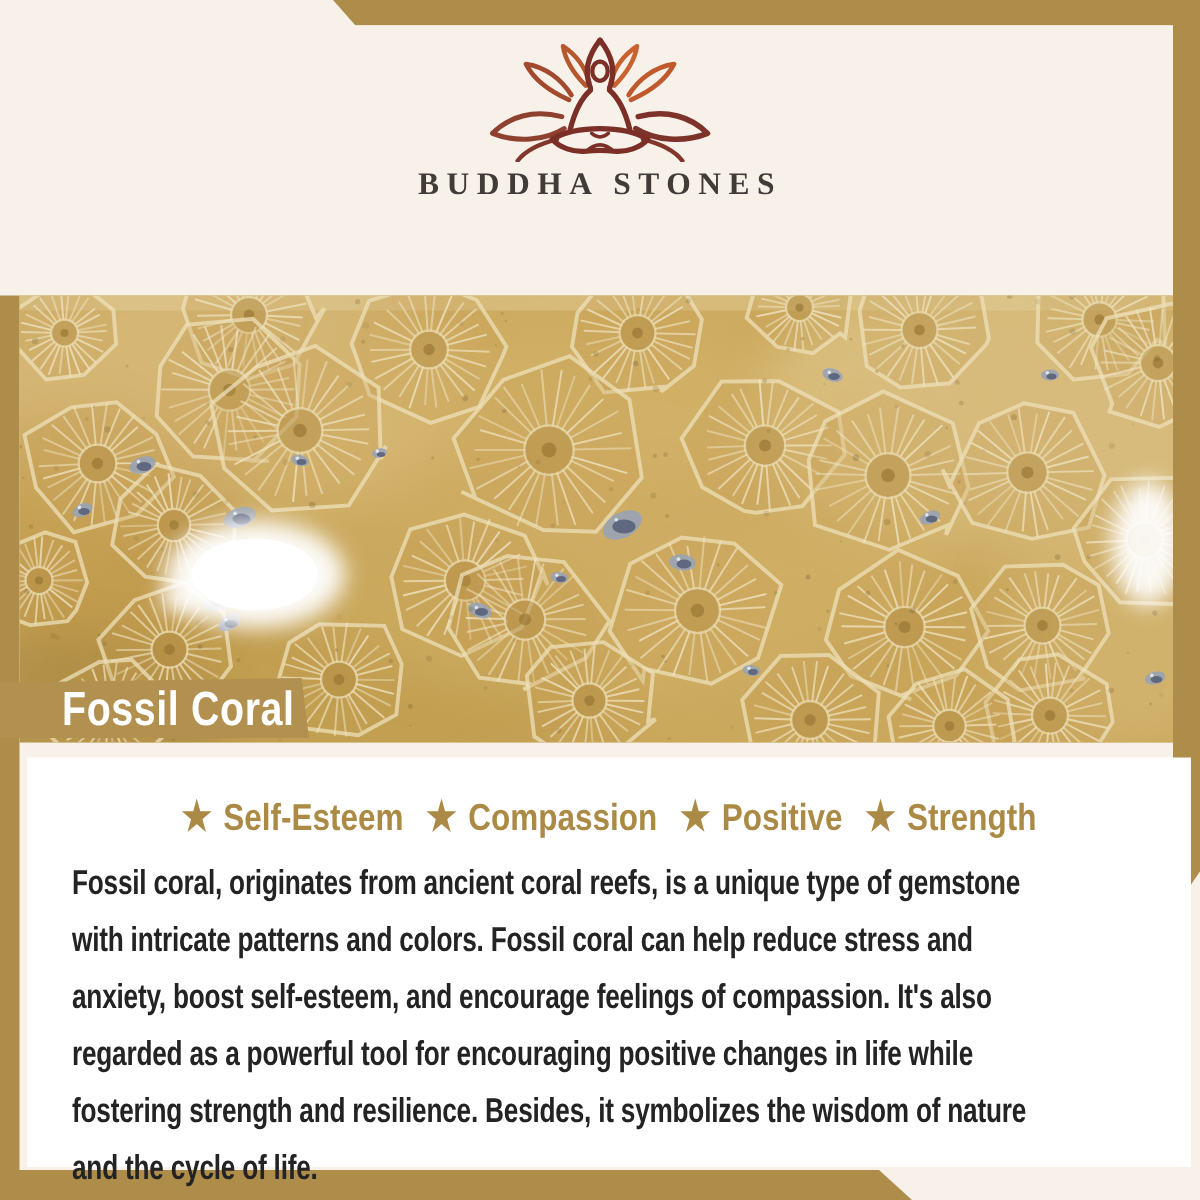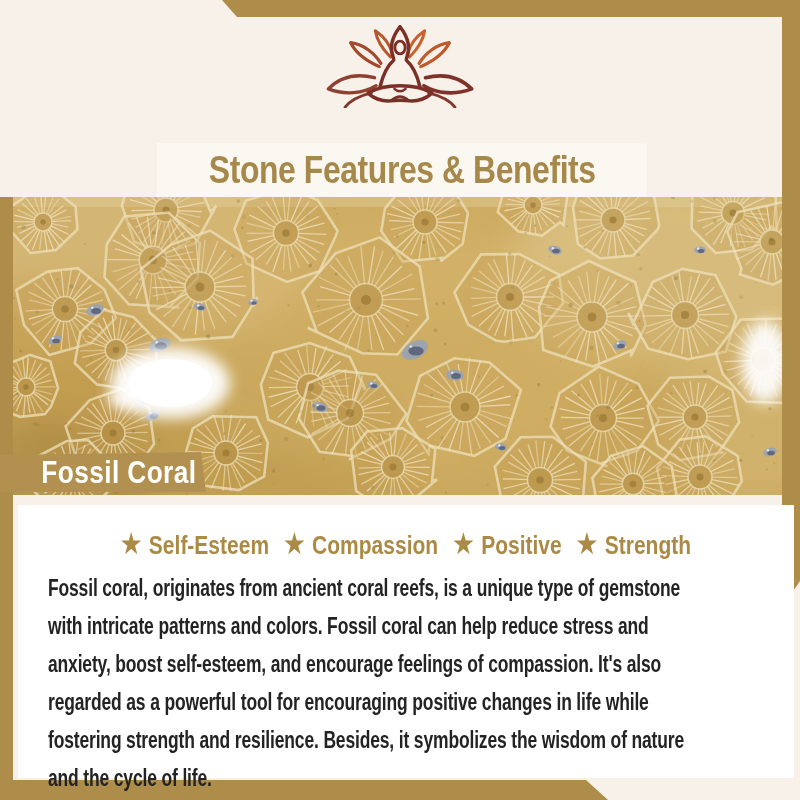--- a/index.html
+++ b/index.html
@@ -99,24 +99,22 @@
           <path d="M 8,-24 C 16,-17 22,-3 25,9"></path>
           <path d="M -8,-24 C -16,-17 -22,-3 -25,9"></path>
 
           <path d="M -40,17 C -20,5 20,5 40,17 C 34,24 22,28 12,27 C 4,26 -4,26 -12,27 C -22,28 -34,24 -40,17 Z"></path>
           <path d="M -11,27 C -4,20 4,20 11,27" stroke-width="3.4"></path>
           <path d="M -7,12 C -3,16 3,16 7,12" stroke-width="3"></path>
         </g>
       </g>
     </svg>
   </div>
-
-  <div class="header-banner">
-    <div class="title">Stone Features &amp; Benefits</div>
-  </div>
+  <div class="brand-name">BUDDHA STONES</div>
+
 
   <div class="photo" id="photo">
       <svg viewBox="0 0 769 298" width="769" height="298">
         <defs>
           <filter id="soft" x="-60%" y="-60%" width="220%" height="220%">
             <feGaussianBlur stdDeviation="16"></feGaussianBlur>
           </filter>
           <filter id="glare" x="-60%" y="-60%" width="220%" height="220%">
             <feGaussianBlur stdDeviation="7"></feGaussianBlur>
           </filter>

